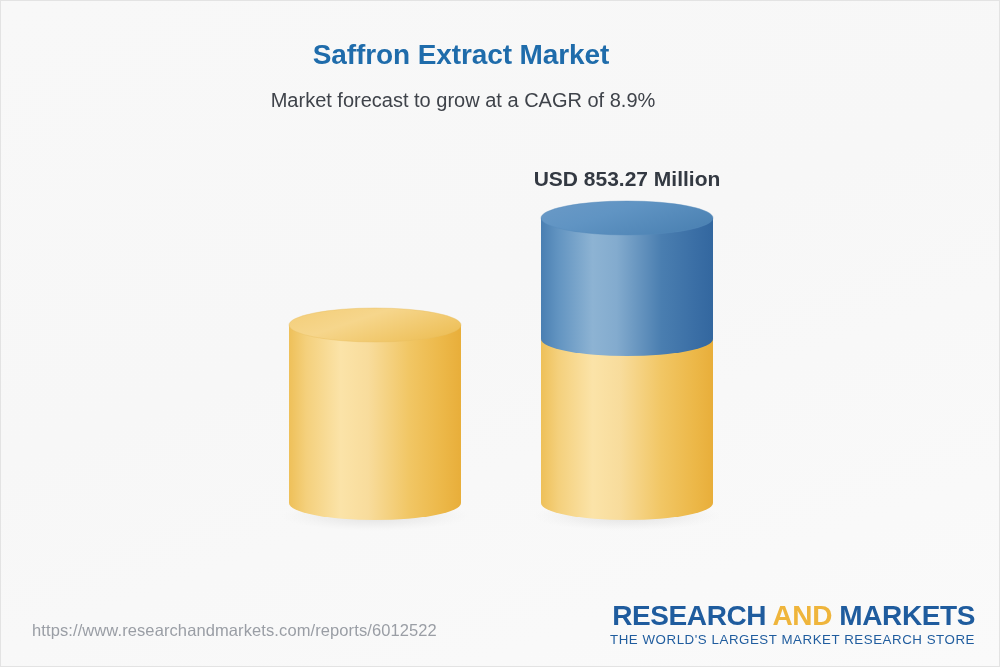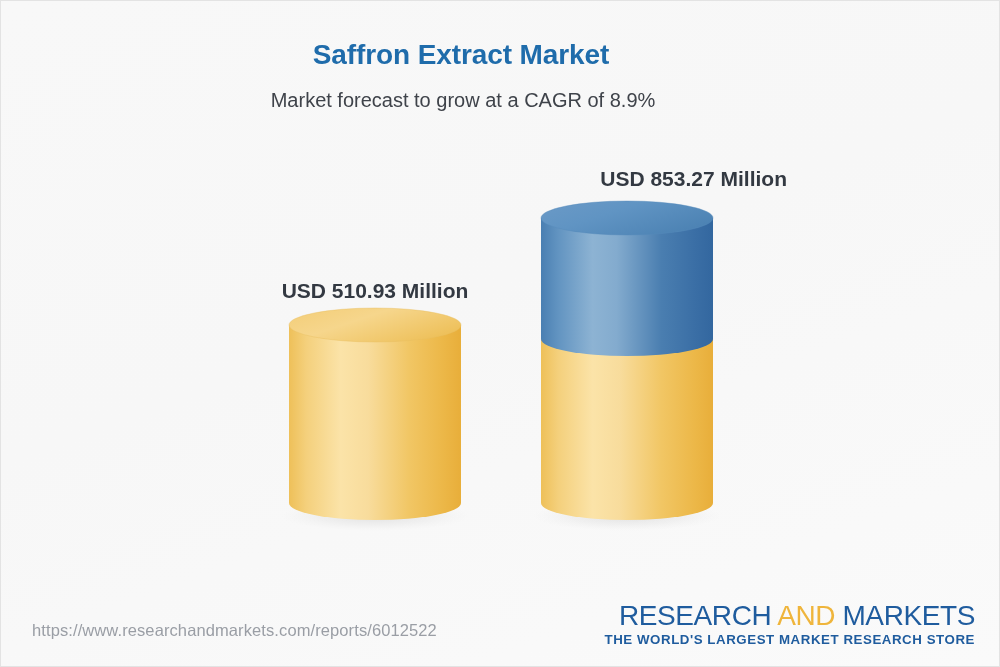--- a/index.html
+++ b/index.html
@@ -88,33 +88,33 @@
   }
 
   .logo {
     position: absolute;
     right: 24px;
     top: 600px;
     text-align: right;
   }
   .logo-main {
     font-size: 28px;
-    font-weight: normal;
+    font-weight: bold;
     letter-spacing: -0.4px;
     line-height: 1.05;
     color: #1f5c9e;
     white-space: nowrap;
   }
   .logo-main .and {
     color: #efb53c;
   }
   .logo-tag {
     margin-top: 2px;
     font-size: 13.3px;
-    font-weight: bold;
+    font-weight: normal;
     letter-spacing: 0.55px;
     color: #1f5c9e;
     white-space: nowrap;
   }
 </style>
 </head>
 <body>
 
 <div class="canvas">
 
@@ -177,23 +177,22 @@
 
       <path d="M 540 338 L 540 502 A 86 17 0 0 0 712 502 L 712 338 Z" fill="url(#gradYellow)"></path>
 
       <path d="M 540 217 L 540 338 A 86 17 0 0 0 712 338 L 712 217 Z" fill="url(#gradBlue)"></path>
 
       <ellipse cx="626" cy="217" rx="86" ry="17" fill="url(#gradBlueTop)"></ellipse>
       <ellipse cx="626" cy="217" rx="86" ry="17" fill="none" stroke="#5589ba" stroke-width="0.8" stroke-opacity="0.55"></ellipse>
     </g>
   </svg>
 
-  <div class="value-label" style="left:214px; top:278px;">USD 510.93 Million</div>
-
-  <div class="value-label" style="left:466px; top:166px;text-align:right;">USD 853.27 Million</div>
+
+  <div class="value-label" style="left:466px; top:166px;">USD 853.27 Million</div>
 
 
 
   <div class="source-url">https://www.researchandmarkets.com/reports/6012522</div>
 
   <div class="logo">
     <div class="logo-main"><span>RESEARCH </span><span class="and">AND</span><span> MARKETS</span></div>
     <div class="logo-tag">THE WORLD'S LARGEST MARKET RESEARCH STORE</div>
   </div>
 

